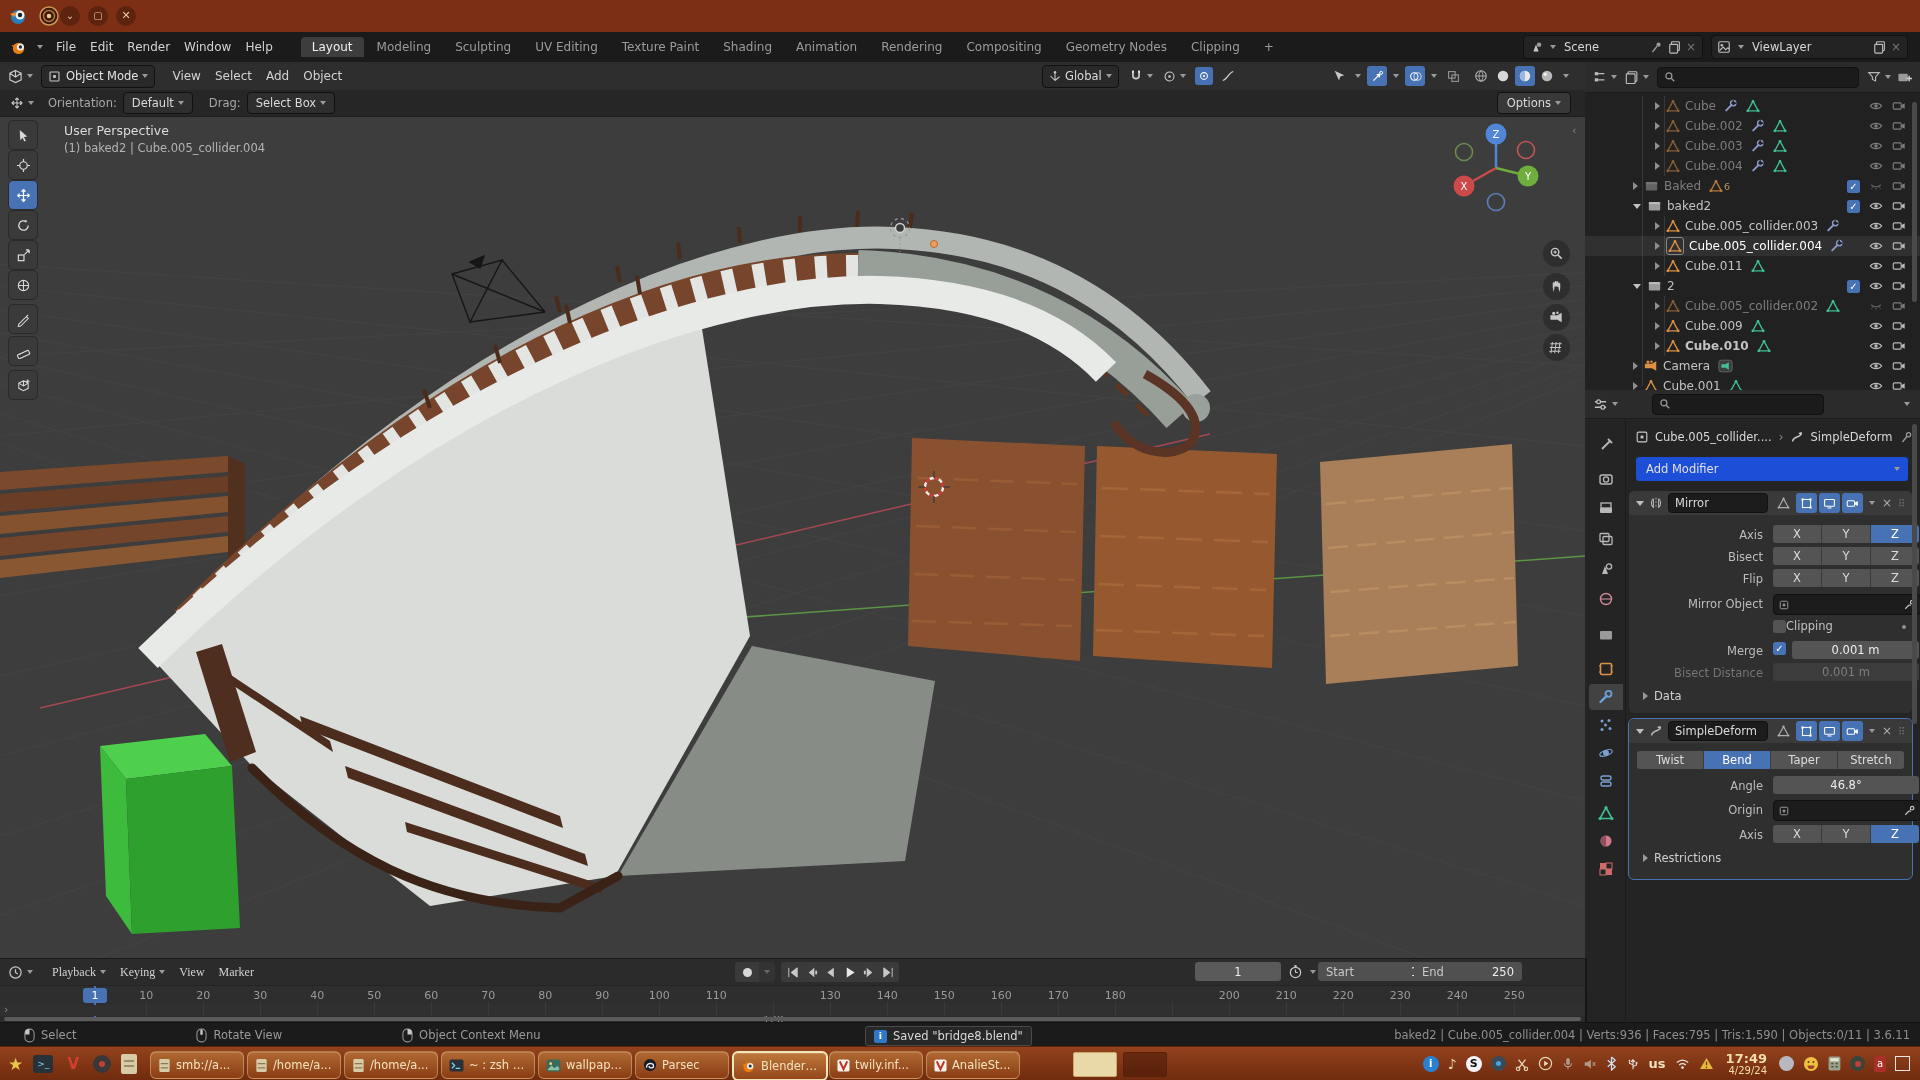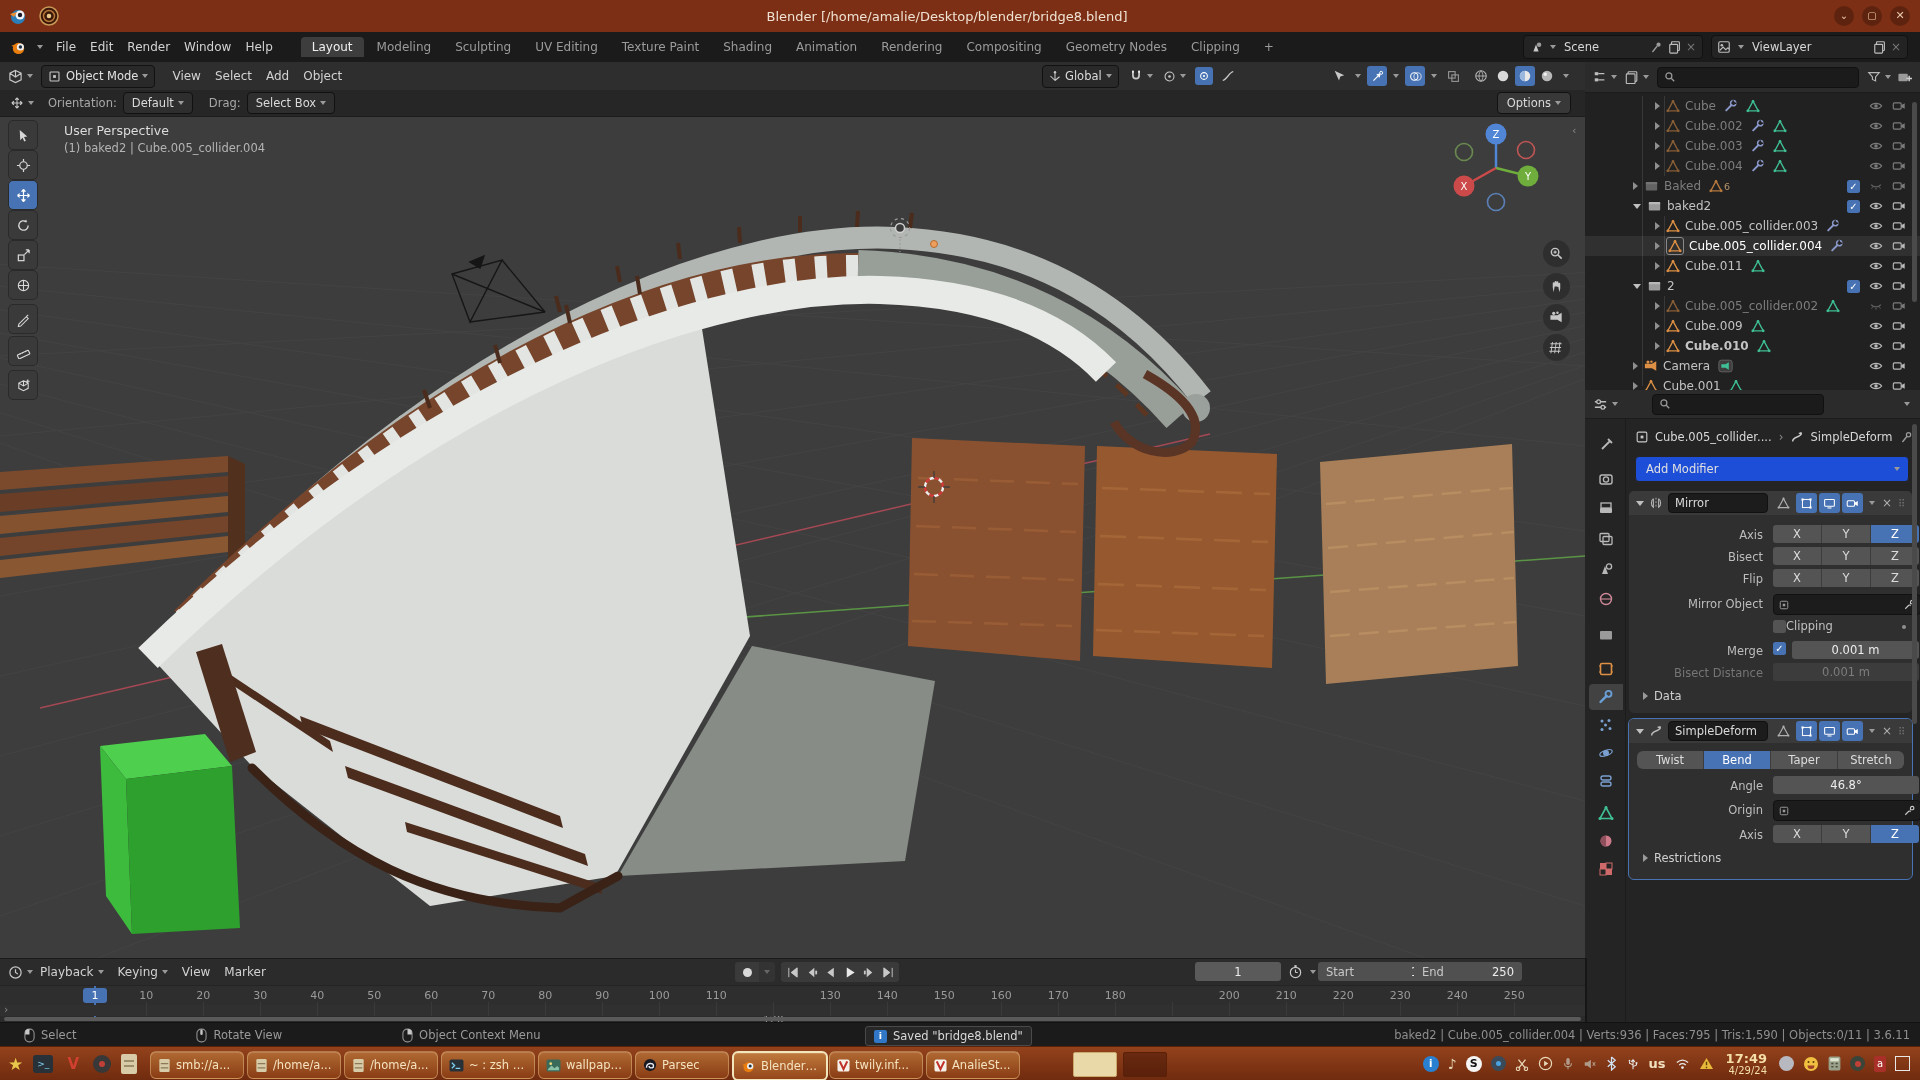--- a/index.html
+++ b/index.html
@@ -61,21 +61,20 @@
           <path d="M2 8 L9 6 L6 11 Z" fill="#ef8f2e"></path>
         </svg>
     </span>
     <span class="ic" style="margin-left:10px;">
       <svg width="22" height="22" viewBox="0 0 22 22">
           <circle cx="11" cy="11" r="9" fill="#3a1708" stroke="#c89858" stroke-width="1.5"></circle>
           <circle cx="11" cy="11" r="5.5" fill="none" stroke="#b5763a" stroke-width="1.5"></circle>
           <circle cx="11" cy="11" r="2.3" fill="#e8c888"></circle>
         </svg>
     </span>
-    <div style="flex:1;text-align:center;color:#efe2d2;font-size:13px;">Blender [/home/amalie/Desktop/blender/bridge8.blend]</div>
     <span class="ic" style="width:20px;height:20px;border-radius:50%;background:rgba(0,0,0,.25);margin-right:8px;color:#e8c8a8;font-size:10px;">⌄</span>
     <span class="ic" style="width:20px;height:20px;border-radius:50%;background:rgba(0,0,0,.25);margin-right:8px;color:#e8c8a8;font-size:10px;">▢</span>
     <span class="ic" style="width:20px;height:20px;border-radius:50%;background:rgba(0,0,0,.25);margin-right:10px;color:#e8c8a8;font-size:11px;">✕</span>
   </div>
 
   <div class="abs" id="topbar" style="left:0;top:32px;width:1920px;height:30px;background:#1b1b1b;display:flex;align-items:center;border-bottom:1px solid #131313;">
     <span class="ic" style="margin:0 6px 0 10px;">
       <svg width="17" height="17" viewBox="0 0 18 18">
           <circle cx="9" cy="10" r="6" fill="#e87d0d"></circle>
           <circle cx="11" cy="8.5" r="3.8" fill="#eee"></circle>
@@ -1384,21 +1383,21 @@
         <span class="hbtn blue" style="margin-left:2px;">
           <svg width="13" height="13" viewBox="0 0 16 16">
               <rect x="1.5" y="4.5" width="9" height="7" rx="1.2" fill="none" stroke="#fff" stroke-width="1.3"></rect>
               <polygon points="10.5,7 14.5,4.8 14.5,11.2 10.5,9" fill="#fff"></polygon>
             </svg>
         </span>
         <span class="cd" style="margin-left:6px;"></span>
         <span style="margin-left:7px;color:#b0b0b0;">×</span>
         <span style="margin-left:6px;margin-right:6px;color:#6f6f6f;font-size:10px;">⠿</span>
       </div>
-      <div class="seggroup" style="left:8px;top:32px;width:267px;border-radius:6px;">
+      <div class="seggroup" style="left:8px;top:32px;width:267px;">
           <div class="seg">Twist</div>
           <div class="seg on">Bend</div>
           <div class="seg">Taper</div>
           <div class="seg">Stretch</div>
         </div>
       <span class="plabel" style="left:24px;top:60px;">Angle</span>
       <div class="abs fld" style="left:144px;top:57px;width:146px;height:18px;">46.8°</div>
 
       <span class="plabel" style="left:24px;top:84px;">Origin</span>
       <div class="abs darkfld" style="left:144px;top:81px;width:146px;height:19px;">
@@ -1432,21 +1431,21 @@
 
   <div class="abs" id="timeline" style="left:0;top:958px;width:1585px;height:64px;background:#2b2b2b;border-right:2px solid #161616;border-top:1px solid #1a1a1a;">
     <div class="abs row" style="left:0;top:0;width:1585px;height:26px;">
       <span class="ic" style="margin-left:8px;">
         <svg width="15" height="15" viewBox="0 0 16 16">
             <circle cx="8" cy="8" r="6" fill="none" stroke="#c8c8c8" stroke-width="1.3"></circle>
             <path d="M8 4.5 V8 L10.5 9.5" stroke="#c8c8c8" stroke-width="1.3" fill="none"></path>
           </svg>
       </span>
         <span class="cd"></span>
-      <div id="tl-menus" class="row" style="margin-left:0;">
+      <div id="tl-menus" class="row" style="margin-left:12px;font-family:Liberation Serif, serif;">
           <span class="menu row">Playback<span class="cd"></span></span>
           <span class="menu row">Keying<span class="cd"></span></span>
           <span class="menu row">View</span>
           <span class="menu row">Marker</span>
         </div>
 
       <div class="abs row" style="left:735px;top:3px;height:20px;">
         <span class="ic" style="width:24px;height:20px;background:#3a3a3a;border-radius:3px 0 0 3px;">
           <span style="width:9px;height:9px;border-radius:50%;background:#d8d8d8;display:inline-block;"></span>
         </span>

